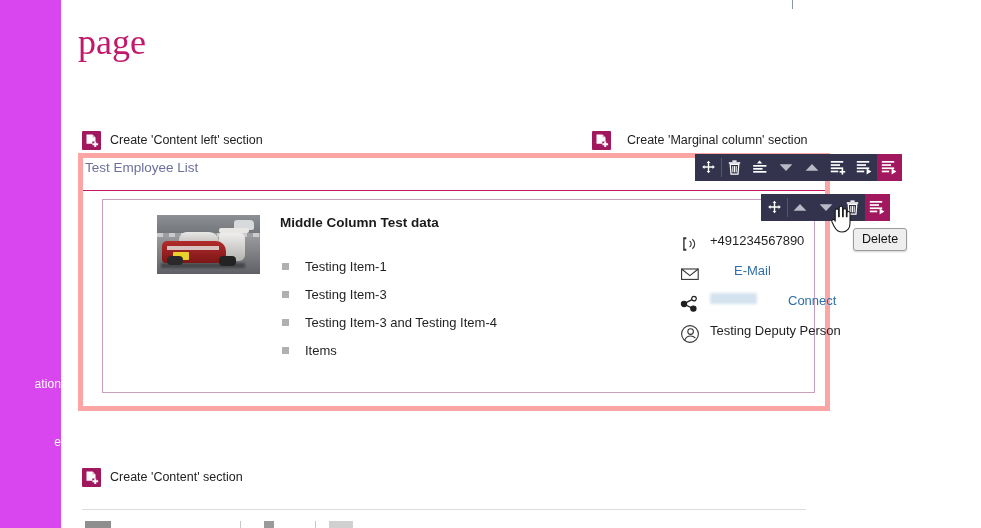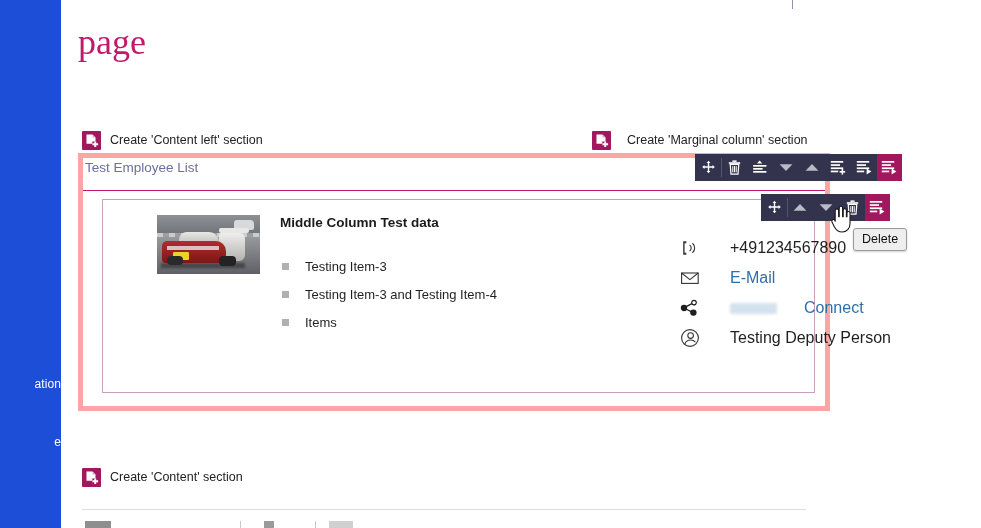--- a/index.html
+++ b/index.html
@@ -14,21 +14,21 @@
     font-family: "Liberation Sans", sans-serif;
     position: relative;
   }
 
   
   .sidebar {
     position: absolute;
     left: 0; top: 0;
     width: 61px;
     height: 528px;
-    background: #1d4ed8;
+    background: #d946ef;
     overflow: hidden;
   }
   .sidebar-frag {
     position: absolute;
     right: 0;
     color: #ffffff;
     font-size: 12px;
     white-space: nowrap;
     letter-spacing: .1px;
   }
@@ -223,37 +223,35 @@
   }
 
   
   .contact-col {
     position: absolute;
     left: 618px;
     top: 233px;
   }
   .contact-row {
     display: flex;
-    align-items: center;
     height: 30px;
-    font-size: 16px;
-    white-space: nowrap;
-    gap: 20px;
+    font-size: 13px;
+    white-space: nowrap;
   }
   .contact-icon {
     width: 22px; height: 22px;
     flex: 0 0 auto;
     margin-right: 9px;
     display: flex;
     align-items: center;
     justify-content: center;
   }
   .contact-icon svg { display: block; }
   .contact-text { color: #1f1f1f; }
-  .contact-text.link { color: #2f6fa8; }
+  .contact-text.link { color: #2f6fa8; margin-left: 24px; }
   .redacted {
     display: inline-block;
     width: 47px; height: 11px;
     background: #d3e2ee;
     border-radius: 1px;
     margin-right: 7px;
     vertical-align: middle;
     filter: blur(1.4px);
   }
 
@@ -475,20 +473,24 @@
     <div class="plate"></div>
     <div class="wheelA"></div>
     <div class="wheelB"></div>
   </div>
 
   <div class="content-heading">Middle Column Test data</div>
 
   <ul class="bullet-list">
     <li>
       <span class="bullet-sq"></span>
+      <span>Testing Item-1</span>
+    </li>
+    <li>
+      <span class="bullet-sq"></span>
       <span>Testing Item-3</span>
     </li>
     <li>
       <span class="bullet-sq"></span>
       <span>Testing Item-3 and Testing Item-4</span>
     </li>
     <li>
       <span class="bullet-sq"></span>
       <span>Items</span>
     </li>

